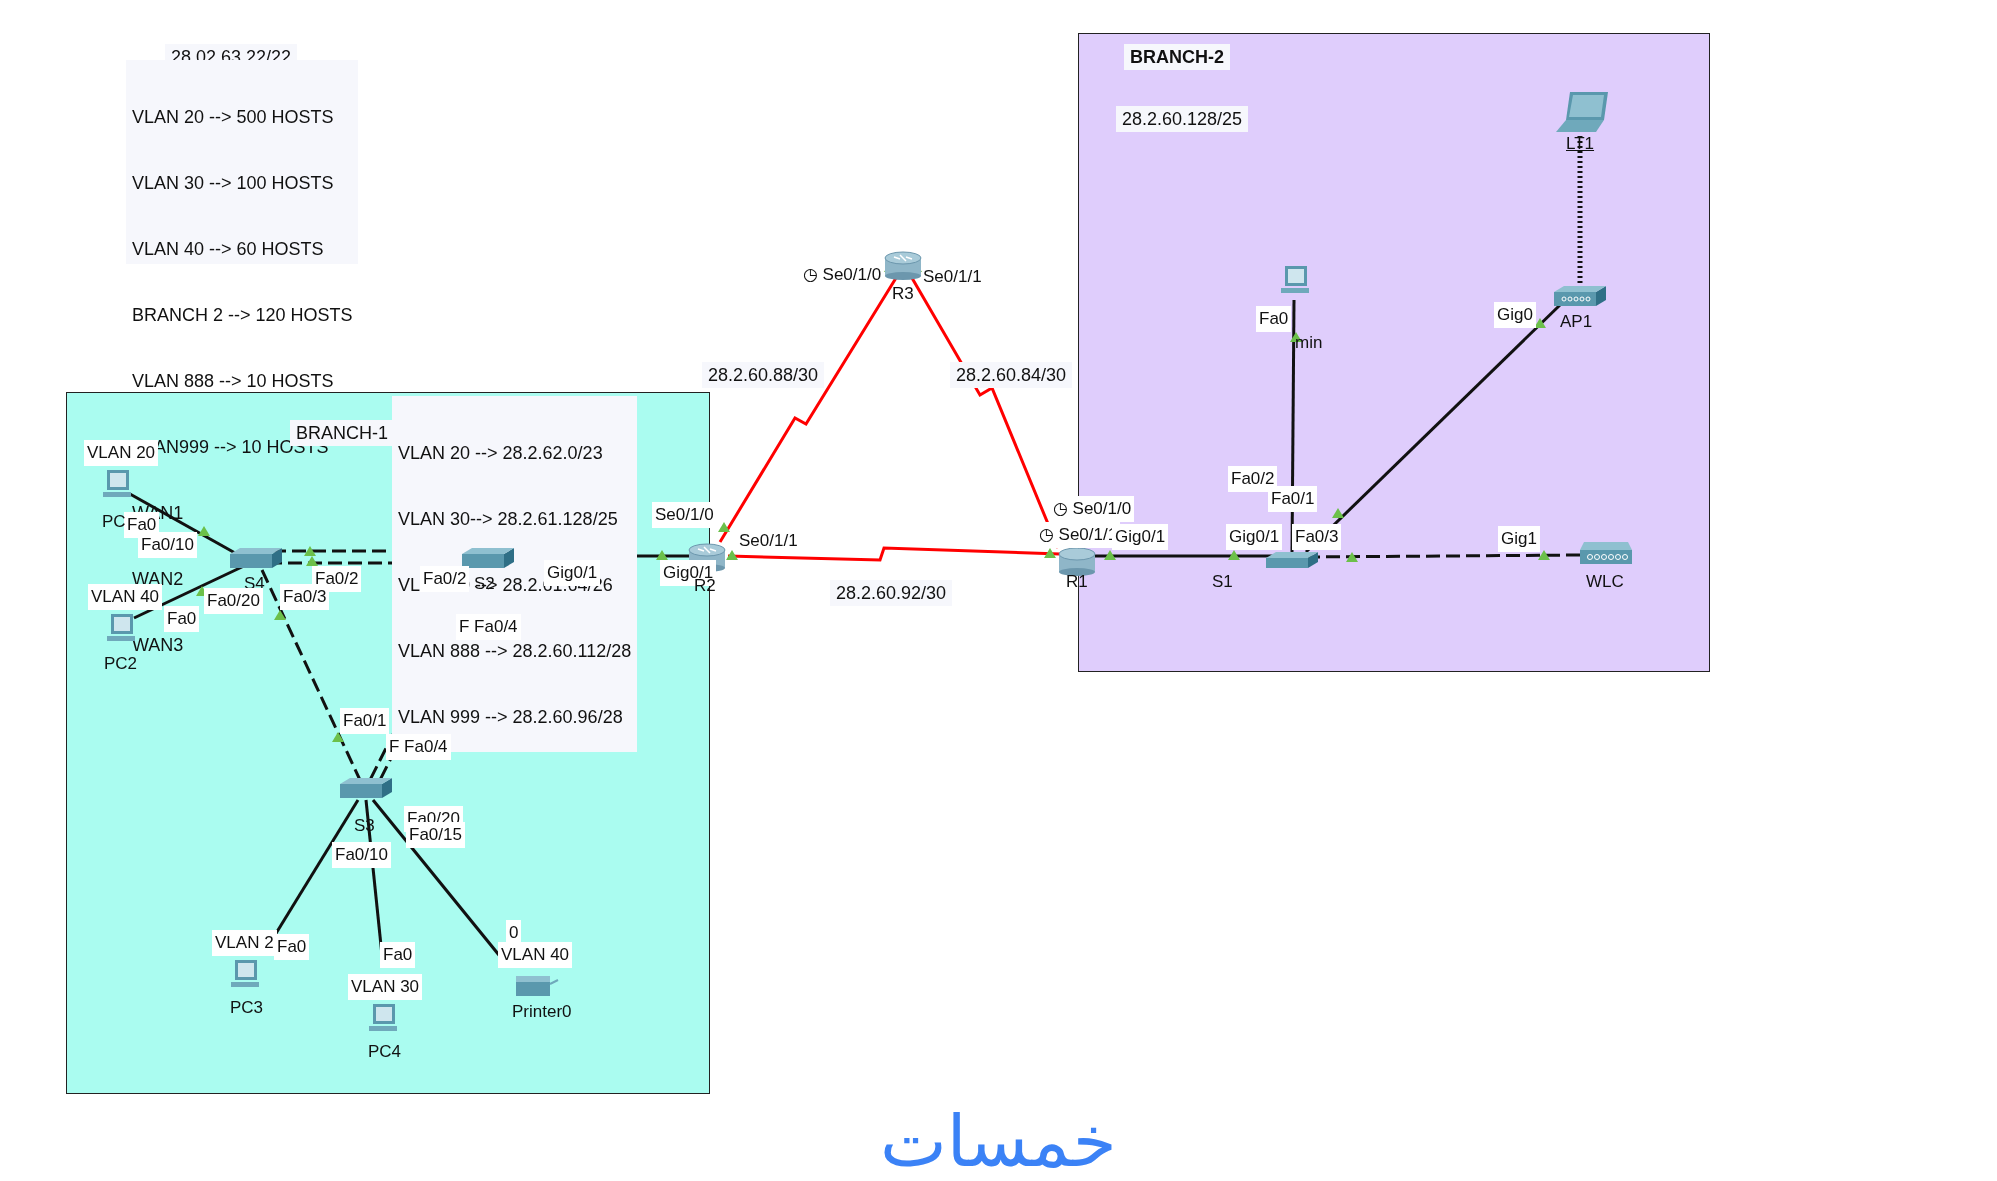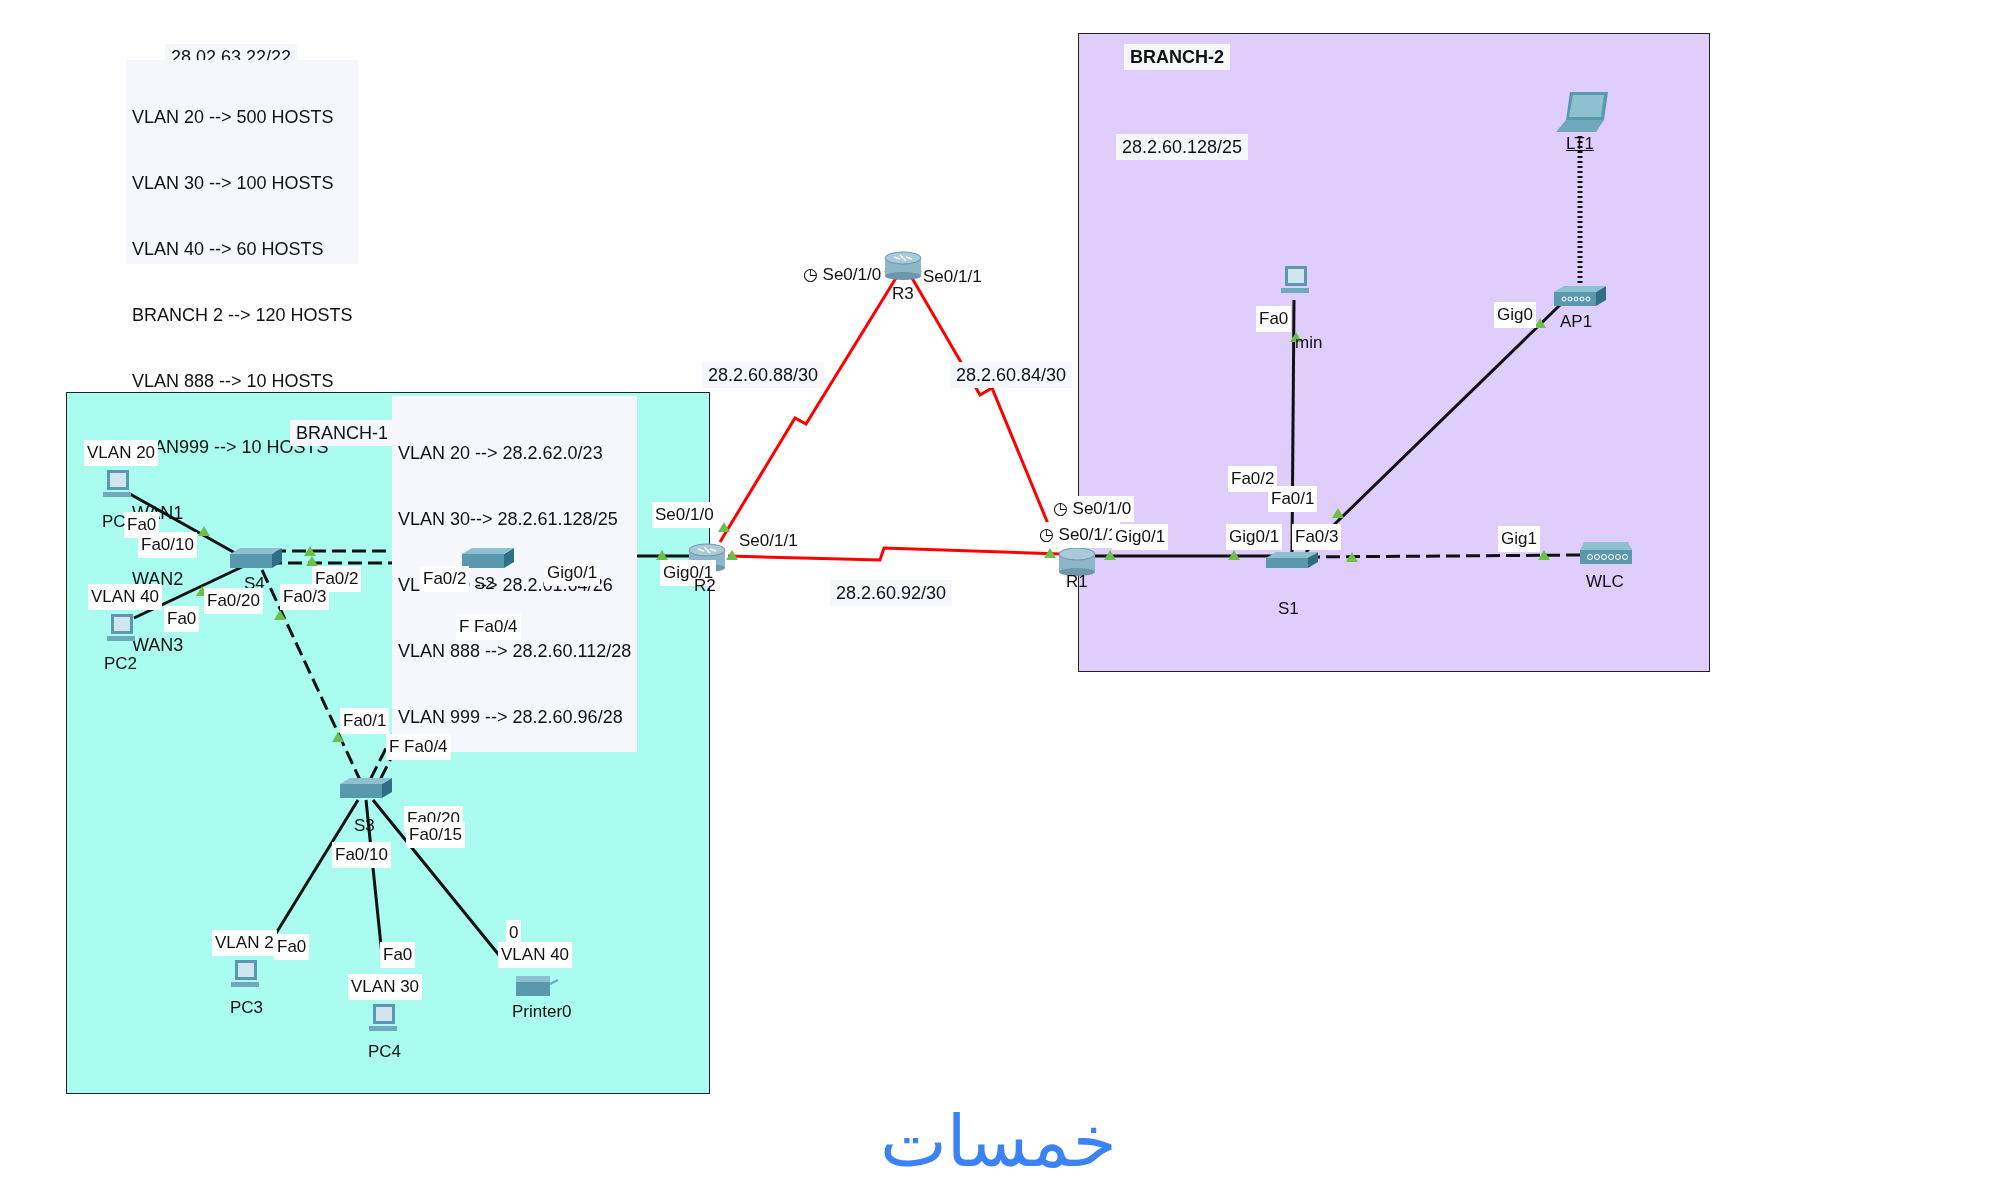--- a/index.html
+++ b/index.html
@@ -86,21 +86,21 @@
 <div class="note" style="left:290px;top:396px;margin-top:24px;">BRANCH-1</div>
 <div class="note" style="left:392px;top:396px;">
   <div>VLAN 20 --&gt; 28.2.62.0/23</div>
   <div>VLAN 30--&gt; 28.2.61.128/25</div>
   <div>VLAN 40 --&gt; 28.2.61.64/26</div>
   <div>VLAN 888 --&gt; 28.2.60.112/28</div>
   <div>VLAN 999 --&gt; 28.2.60.96/28</div>
 </div>
 
 <div class="note" style="left:1124px;top:44px;font-weight:bold;">BRANCH-2</div>
-<div class="note" style="left:1116px;top:106px;margin-top:28px;">28.2.60.128/25</div>
+<div class="note" style="left:1116px;top:106px;">28.2.60.128/25</div>
 
 <div class="note" style="left:702px;top:362px;">28.2.60.88/30</div>
 <div class="note" style="left:950px;top:362px;">28.2.60.84/30</div>
 <div class="note" style="left:830px;top:580px;">28.2.60.92/30</div>
 
 <svg class="icon" style="left:882px;top:248px;" width="42" height="32" viewBox="0 0 42 32">
   <rect x="3" y="10" width="36" height="18" fill="#8fb6c8"></rect>
   <ellipse cx="21" cy="28" rx="18" ry="4" fill="#6c97ad"></ellipse>
   <ellipse cx="21" cy="10" rx="18" ry="6" fill="#a9cbd9" stroke="#6c97ad"></ellipse>
   <path d="M12 9 L18 11 M24 9 L30 11 M18 7 L24 13" stroke="#fff" stroke-width="1.5"></path>
@@ -132,21 +132,21 @@
 
 <svg class="icon" style="left:1266px;top:550px;" width="52" height="20" viewBox="0 0 52 20">
   <polygon points="0,8 42,8 42,18 0,18" fill="#5a98ad"></polygon>
   <polygon points="42,8 52,2 52,12 42,18" fill="#2f6f86"></polygon>
   <polygon points="0,8 10,2 52,2 42,8" fill="#8fc0d0"></polygon>
 </svg>
 <div class="lbl" style="left:1226px;top:524px;">Gig0/1</div>
 <div class="lbl" style="left:1292px;top:524px;">Fa0/3</div>
 <div class="lbl" style="left:1228px;top:466px;">Fa0/2</div>
 <div class="lbl" style="left:1268px;top:486px;">Fa0/1</div>
-<div class="dev" style="left:1278px;top:572px;margin-top:27px;">S1</div>
+<div class="dev" style="left:1212px;top:572px;">S1</div>
 
 <svg class="icon" style="left:1278px;top:264px;" width="36" height="36" viewBox="0 0 36 36">
   <rect x="7" y="2" width="22" height="20" fill="#5a98ad"></rect>
   <rect x="10" y="5" width="16" height="14" fill="#cfe6ee"></rect>
   <rect x="3" y="24" width="28" height="5" fill="#6fa9bb"></rect>
 </svg>
 <div class="lbl" style="left:1256px;top:306px;">Fa0</div>
 <div class="lbl clear" style="left:1292px;top:306px;margin-top:24px;">min</div>
 
 <svg class="icon" style="left:1554px;top:284px;" width="52" height="26" viewBox="0 0 52 26">

